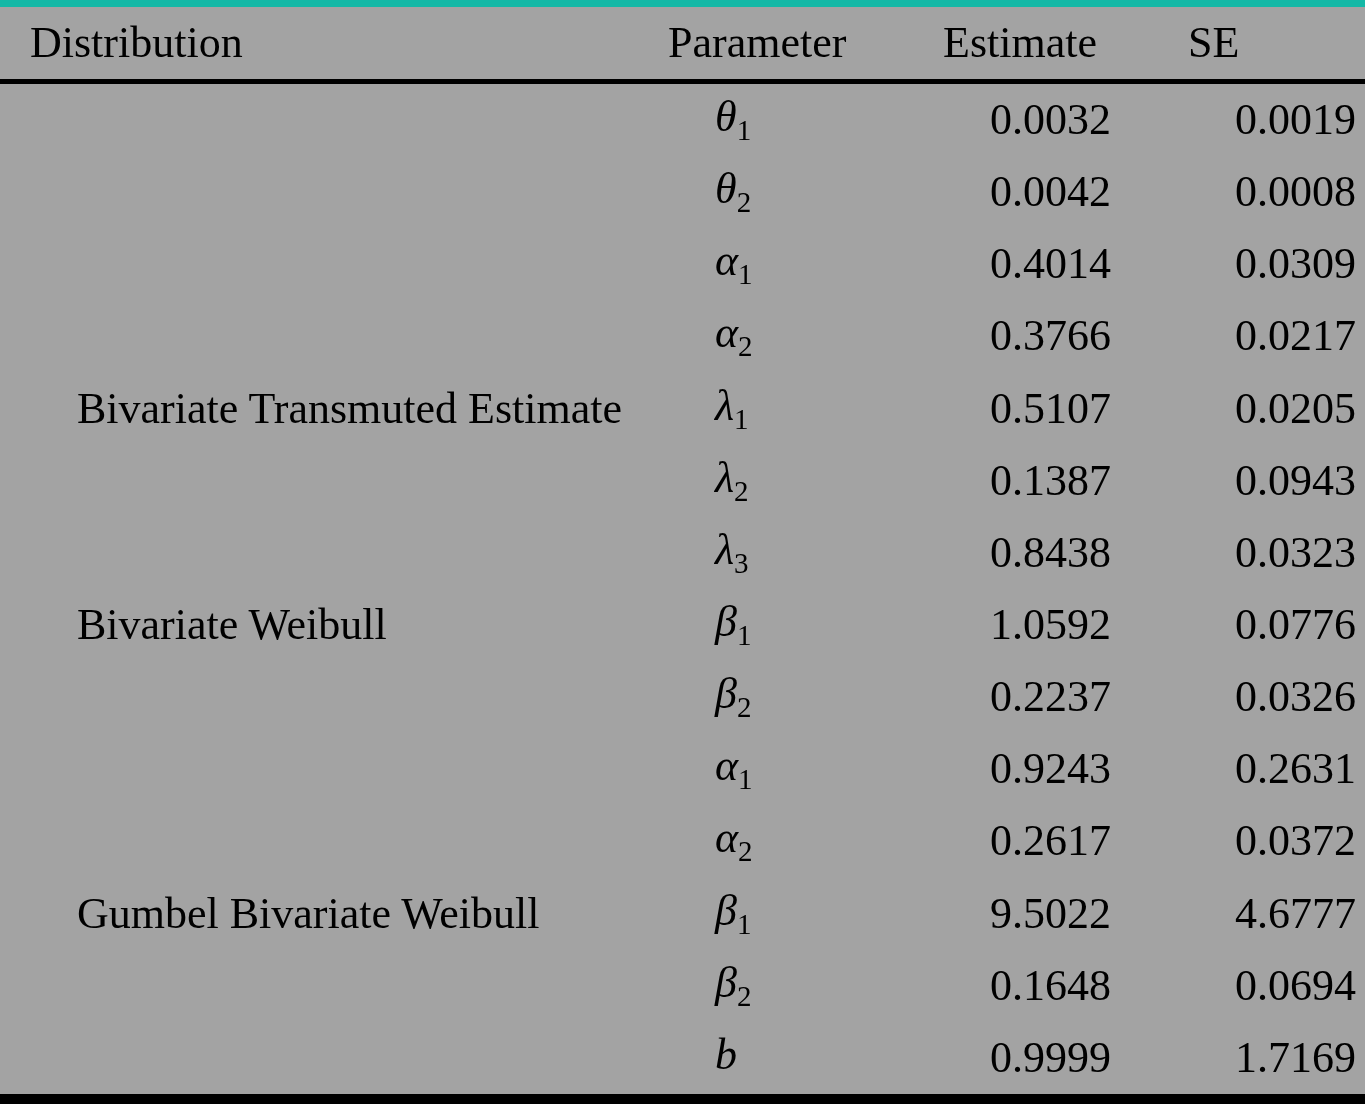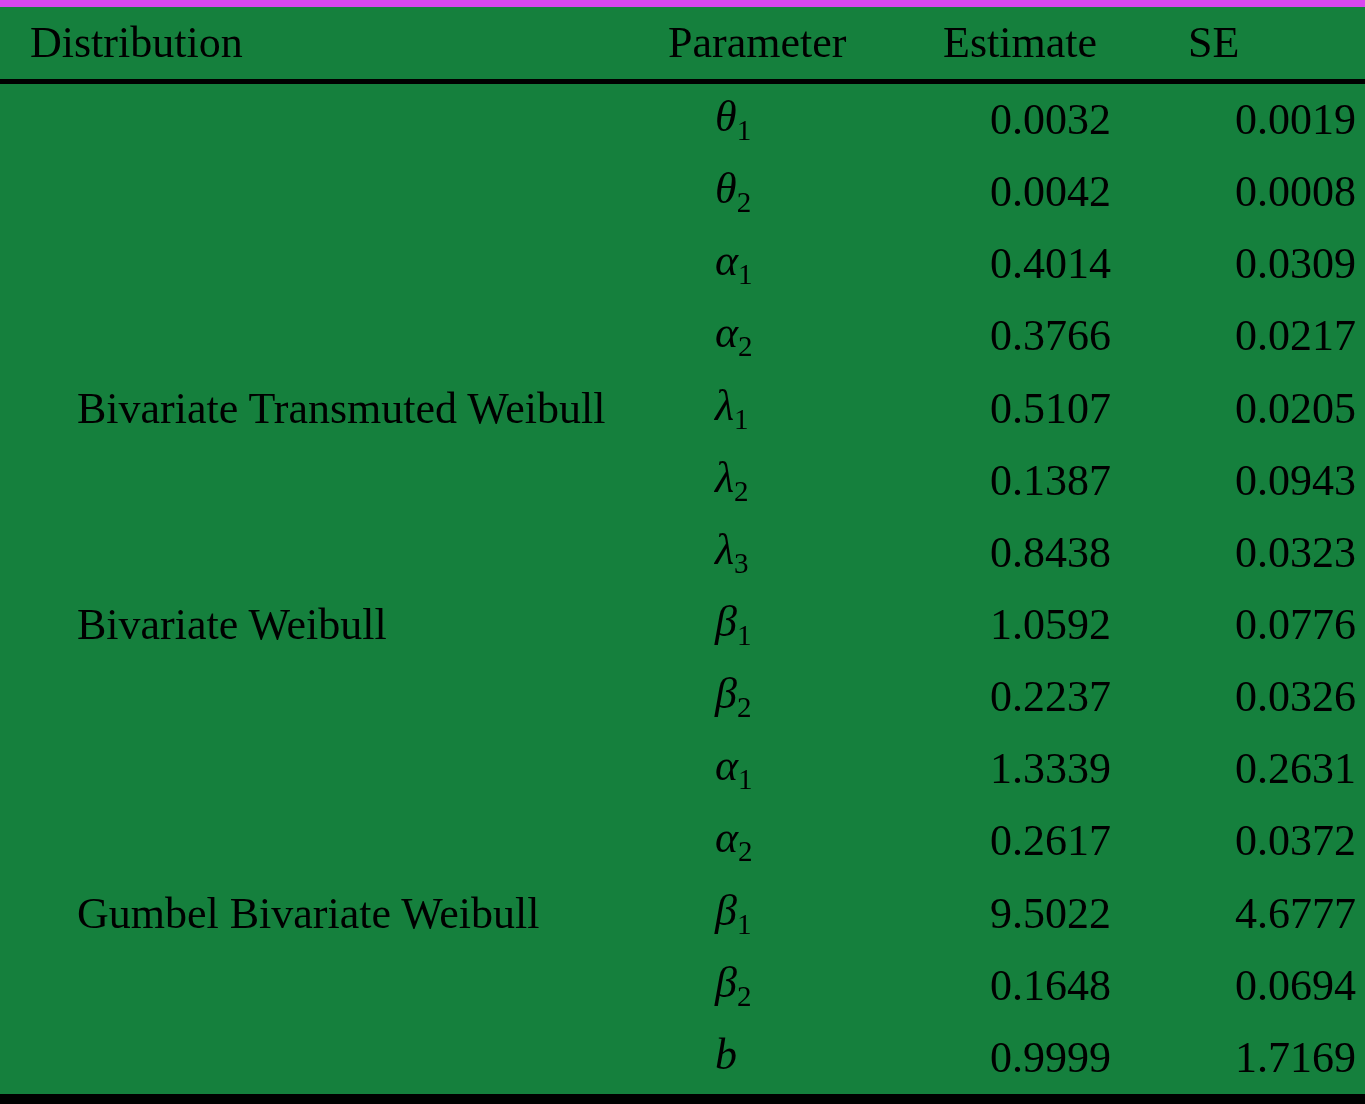--- a/index.html
+++ b/index.html
@@ -1,19 +1,19 @@
 <!DOCTYPE html>
 <html><head>
 <meta charset="utf-8">
 <style>
   html,body{margin:0;padding:0;background:#ffffff;}
   .page{
     width:1365px;height:1104px;box-sizing:border-box;
-    background:#15803d;color:#000000;
-    border-top:7px solid #d946ef;border-bottom:10px solid #000;
+    background:#a3a3a3;color:#000000;
+    border-top:7px solid #14b8a6;border-bottom:10px solid #000;
     font-family:"Liberation Serif","DejaVu Serif",serif;
     overflow:hidden;
   }
   .grid-row{
     display:grid;
     grid-template-columns:668px 275px 245px 177px;
     align-items:center;
   }
   .thead{height:72px;font-size:44px;}
   .rule{height:5px;background:#000;width:100%;}
@@ -62,21 +62,21 @@
     </div>
 
     <div class="grid-row tr">
       <div class="td col-dist"></div>
       <div class="td"><span class="sym">α</span><span class="sub">2</span></div>
       <div class="td">0.3766</div>
       <div class="td">0.0217</div>
     </div>
 
     <div class="grid-row tr">
-      <div class="td col-dist">Bivariate Transmuted Weibull</div>
+      <div class="td col-dist">Bivariate Transmuted Estimate</div>
       <div class="td"><span class="sym">λ</span><span class="sub">1</span></div>
       <div class="td">0.5107</div>
       <div class="td">0.0205</div>
     </div>
 
     <div class="grid-row tr">
       <div class="td col-dist"></div>
       <div class="td"><span class="sym">λ</span><span class="sub">2</span></div>
       <div class="td">0.1387</div>
       <div class="td">0.0943</div>
@@ -100,21 +100,21 @@
     <div class="grid-row tr">
       <div class="td col-dist"></div>
       <div class="td"><span class="sym">β</span><span class="sub">2</span></div>
       <div class="td">0.2237</div>
       <div class="td">0.0326</div>
     </div>
 
     <div class="grid-row tr">
       <div class="td col-dist"></div>
       <div class="td"><span class="sym">α</span><span class="sub">1</span></div>
-      <div class="td">1.3339</div>
+      <div class="td">0.9243</div>
       <div class="td">0.2631</div>
     </div>
 
     <div class="grid-row tr">
       <div class="td col-dist"></div>
       <div class="td"><span class="sym">α</span><span class="sub">2</span></div>
       <div class="td">0.2617</div>
       <div class="td">0.0372</div>
     </div>
 

